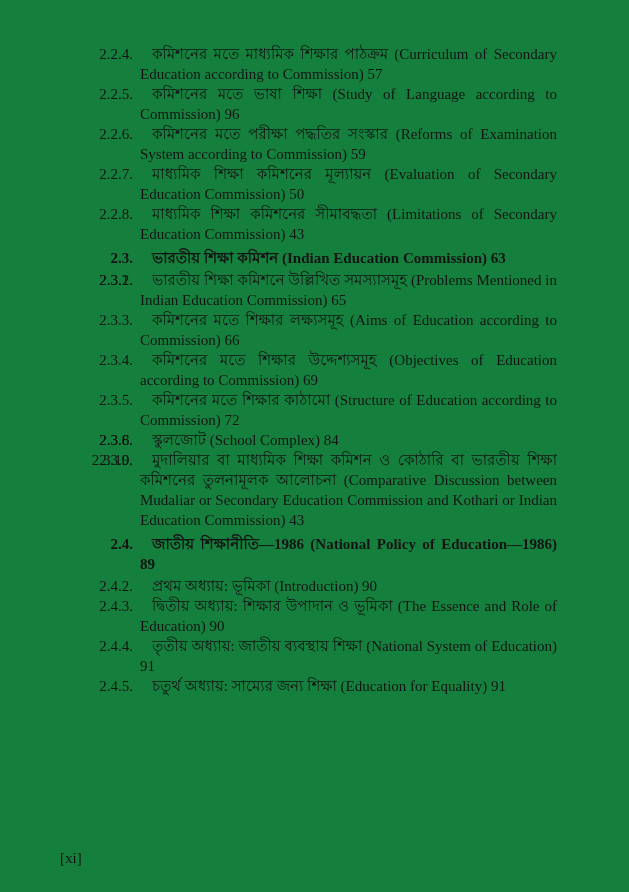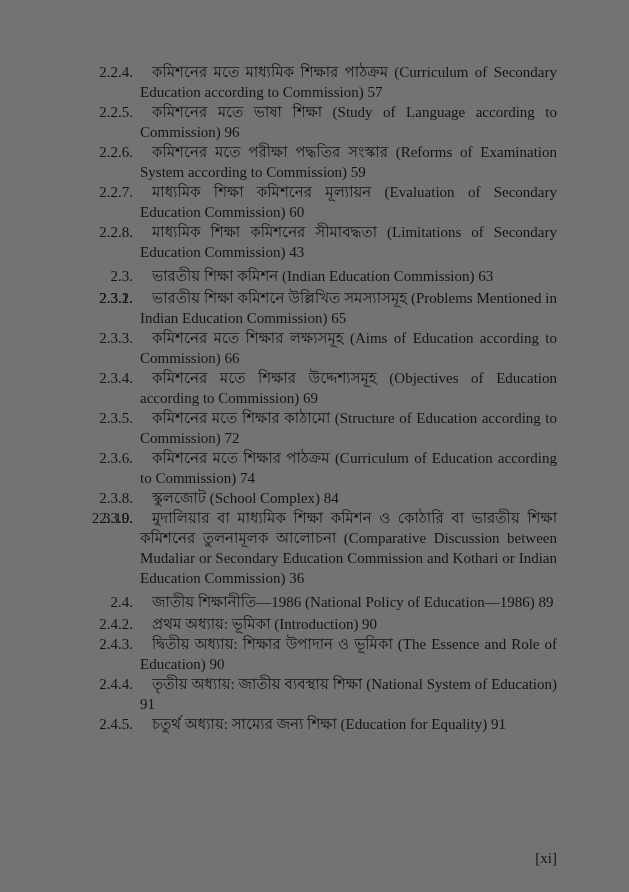--- a/index.html
+++ b/index.html
@@ -8,23 +8,23 @@
     background: #e8e8e8;
   }
   body {
     font-family: "Liberation Serif", "DejaVu Serif", serif;
   }
   .page {
     position: relative;
     width: 629px;
     height: 892px;
     margin: 0 auto;
-    background: #737373;
+    background: #15803d;
     box-sizing: border-box;
-    padding: 62px 72px 0 60px;
+    padding: 44px 72px 0 60px;
     overflow: hidden;
     color: #141414;
   }
   .toc {
     font-size: 15px;
     line-height: 20px;
   }
   .toc-entry {
     position: relative;
     padding-left: 80px;
@@ -36,54 +36,54 @@
     top: 0;
     width: 73px;
     text-align: right;
     white-space: nowrap;
   }
   .toc-entry .txt {
     display: inline;
     margin-left: 12px;
   }
   .toc-entry.bold {
-    font-weight: normal;
+    font-weight: bold;
     margin: 4px 0 2px 0;
   }
   .footer {
     position: absolute;
     left: 60px;
     right: 72px;
     bottom: 24px;
-    text-align: right;
+    text-align: left;
     font-size: 15px;
     line-height: 20px;
     color: #141414;
   }
 </style>
 </head>
 <body>
 
 <div class="page">
   <div class="toc" id="toc-list">
       <div class="toc-entry"><span class="num">2.2.4.</span><span class="txt">কমিশনের মতে মাধ্যমিক শিক্ষার পাঠক্রম (Curriculum of Secondary Education according to Commission) 57</span></div>
       <div class="toc-entry"><span class="num">2.2.5.</span><span class="txt">কমিশনের মতে ভাষা শিক্ষা (Study of Language according to Commission) 96</span></div>
       <div class="toc-entry"><span class="num">2.2.6.</span><span class="txt">কমিশনের মতে পরীক্ষা পদ্ধতির সংস্কার (Reforms of Examination System according to Commission) 59</span></div>
-      <div class="toc-entry"><span class="num">2.2.7.</span><span class="txt">মাধ্যমিক শিক্ষা কমিশনের মূল্যায়ন (Evaluation of Secondary Education Commission) 60</span></div>
+      <div class="toc-entry"><span class="num">2.2.7.</span><span class="txt">মাধ্যমিক শিক্ষা কমিশনের মূল্যায়ন (Evaluation of Secondary Education Commission) 50</span></div>
       <div class="toc-entry"><span class="num">2.2.8.</span><span class="txt">মাধ্যমিক শিক্ষা কমিশনের সীমাবদ্ধতা (Limitations of Secondary Education Commission) 43</span></div>
       <div class="toc-entry bold"><span class="num">2.3.</span><span class="txt">ভারতীয় শিক্ষা কমিশন (Indian Education Commission) 63</span></div>
       <div class="toc-entry"><span class="num">2.3.1.</span></div>
       <div class="toc-entry"><span class="num">2.3.2.</span><span class="txt">ভারতীয় শিক্ষা কমিশনে উল্লিখিত সমস্যাসমূহ (Problems Mentioned in Indian Education Commission) 65</span></div>
       <div class="toc-entry"><span class="num">2.3.3.</span><span class="txt">কমিশনের মতে শিক্ষার লক্ষ্যসমূহ (Aims of Education according to Commission) 66</span></div>
       <div class="toc-entry"><span class="num">2.3.4.</span><span class="txt">কমিশনের মতে শিক্ষার উদ্দেশ্যসমূহ (Objectives of Education according to Commission) 69</span></div>
       <div class="toc-entry"><span class="num">2.3.5.</span><span class="txt">কমিশনের মতে শিক্ষার কাঠামো (Structure of Education according to Commission) 72</span></div>
-      <div class="toc-entry"><span class="num">2.3.6.</span><span class="txt">কমিশনের মতে শিক্ষার পাঠক্রম (Curriculum of Education according to Commission) 74</span></div>
+      <div class="toc-entry"><span class="num">2.3.6.</span></div>
       <div class="toc-entry"><span class="num">2.3.8.</span><span class="txt">স্কুলজোট (School Complex) 84</span></div>
       <div class="toc-entry"><span class="num">2.3.9.</span></div>
-      <div class="toc-entry"><span class="num">2.3.10.</span><span class="txt">মুদালিয়ার বা মাধ্যমিক শিক্ষা কমিশন ও কোঠারি বা ভারতীয় শিক্ষা কমিশনের তুলনামূলক আলোচনা (Comparative Discussion between Mudaliar or Secondary Education Commission and Kothari or Indian Education Commission) 36</span></div>
+      <div class="toc-entry"><span class="num">2.3.10.</span><span class="txt">মুদালিয়ার বা মাধ্যমিক শিক্ষা কমিশন ও কোঠারি বা ভারতীয় শিক্ষা কমিশনের তুলনামূলক আলোচনা (Comparative Discussion between Mudaliar or Secondary Education Commission and Kothari or Indian Education Commission) 43</span></div>
       <div class="toc-entry bold"><span class="num">2.4.</span><span class="txt">জাতীয় শিক্ষানীতি—1986 (National Policy of Education—1986) 89</span></div>
       <div class="toc-entry"><span class="num">2.4.2.</span><span class="txt">প্রথম অধ্যায়: ভূমিকা (Introduction) 90</span></div>
       <div class="toc-entry"><span class="num">2.4.3.</span><span class="txt">দ্বিতীয় অধ্যায়: শিক্ষার উপাদান ও ভূমিকা (The Essence and Role of Education) 90</span></div>
       <div class="toc-entry"><span class="num">2.4.4.</span><span class="txt">তৃতীয় অধ্যায়: জাতীয় ব্যবস্থায় শিক্ষা (National System of Education) 91</span></div>
       <div class="toc-entry"><span class="num">2.4.5.</span><span class="txt">চতুর্থ অধ্যায়: সাম্যের জন্য শিক্ষা (Education for Equality) 91</span></div>
     </div>
   <div class="footer">[xi]</div>
 </div>
 
 </body></html>

